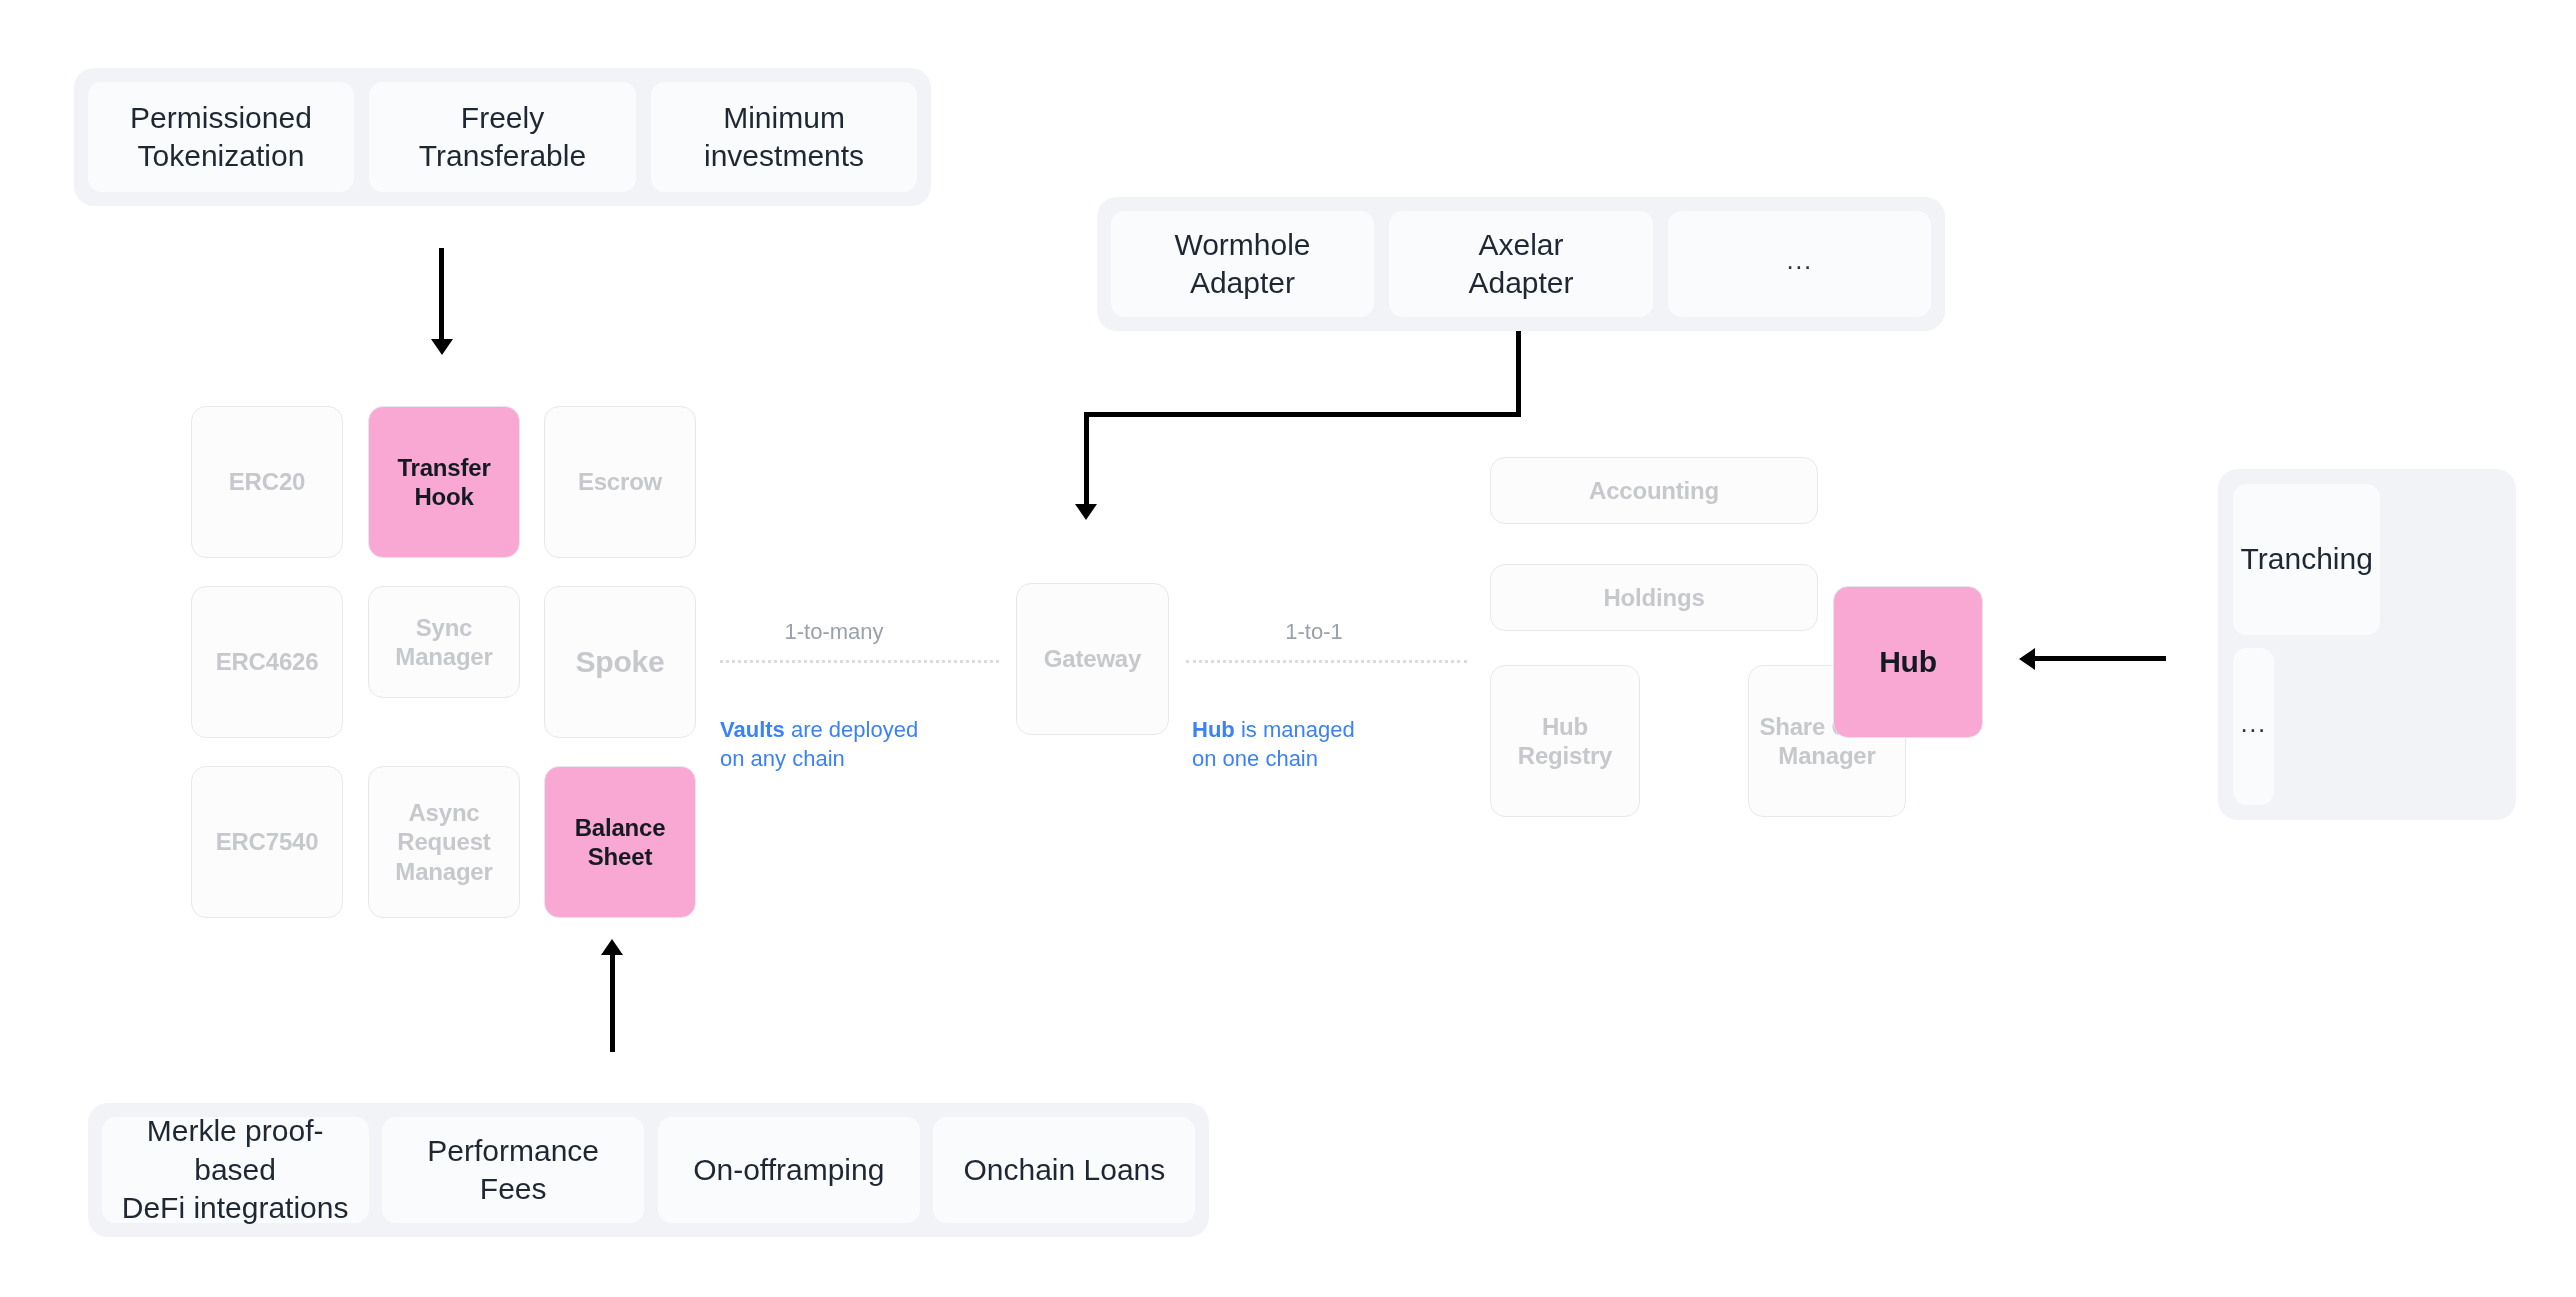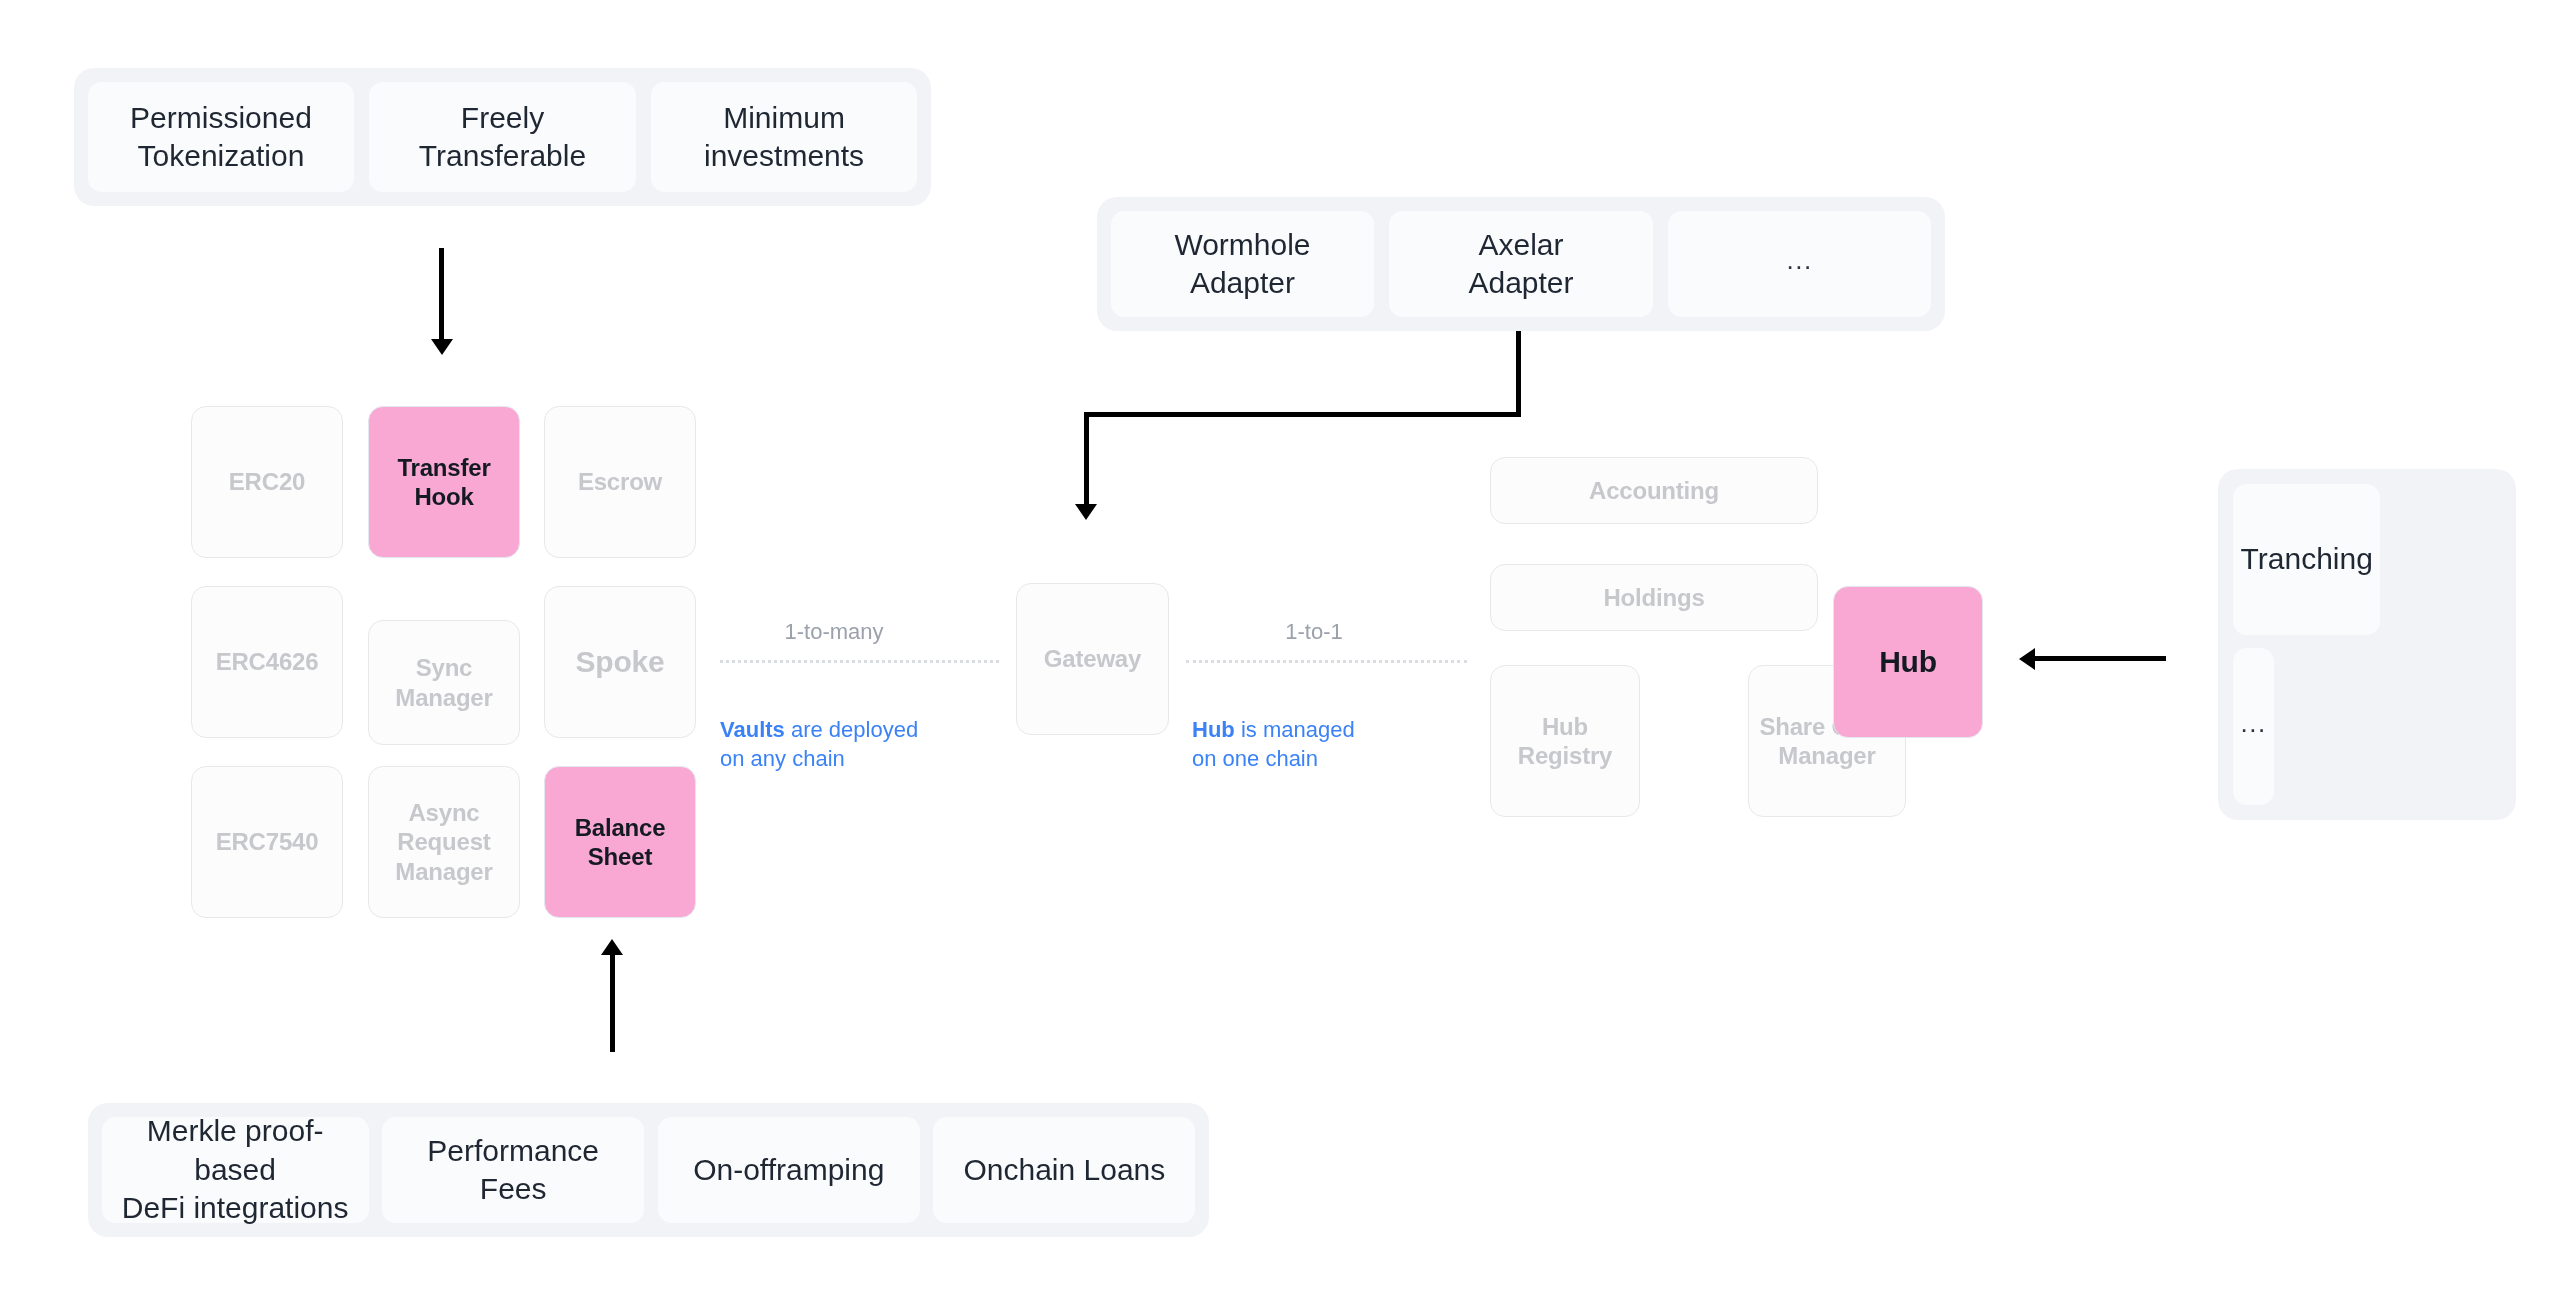--- a/index.html
+++ b/index.html
@@ -159,21 +159,21 @@
   <div class="ln" style="left:1084px; top:412px; width:437px; height:5.3px;"></div>
   <div class="ln" style="left:1084px; top:412px; width:5.3px; height:95px;"></div>
   <div class="arrowhead ah-down" style="left:1075px; top:504px;"></div>
 
   <div class="card" style="left:191px; top:406px; width:152px; height:152px;">ERC20</div>
   <div class="card hilite" style="left:368px; top:406px; width:152px; height:152px;">Transfer
 Hook</div>
   <div class="card" style="left:544px; top:406px; width:152px; height:152px;">Escrow</div>
 
   <div class="card" style="left:191px; top:586px; width:152px; height:152px;">ERC4626</div>
-  <div class="card" style="left:368px; top:586px; width:152px; height:125px;margin-top:34px;">Sync
+  <div class="card" style="left:368px; top:586px; width:152px; height:112px;">Sync
 Manager</div>
   <div class="card muted-lg" style="left:544px; top:586px; width:152px; height:152px;">Spoke</div>
 
   <div class="card" style="left:191px; top:766px; width:152px; height:152px;">ERC7540</div>
   <div class="card" style="left:368px; top:766px; width:152px; height:152px;">Async
 Request
 Manager</div>
   <div class="card hilite" style="left:544px; top:766px; width:152px; height:152px;">Balance
 Sheet</div>
 

